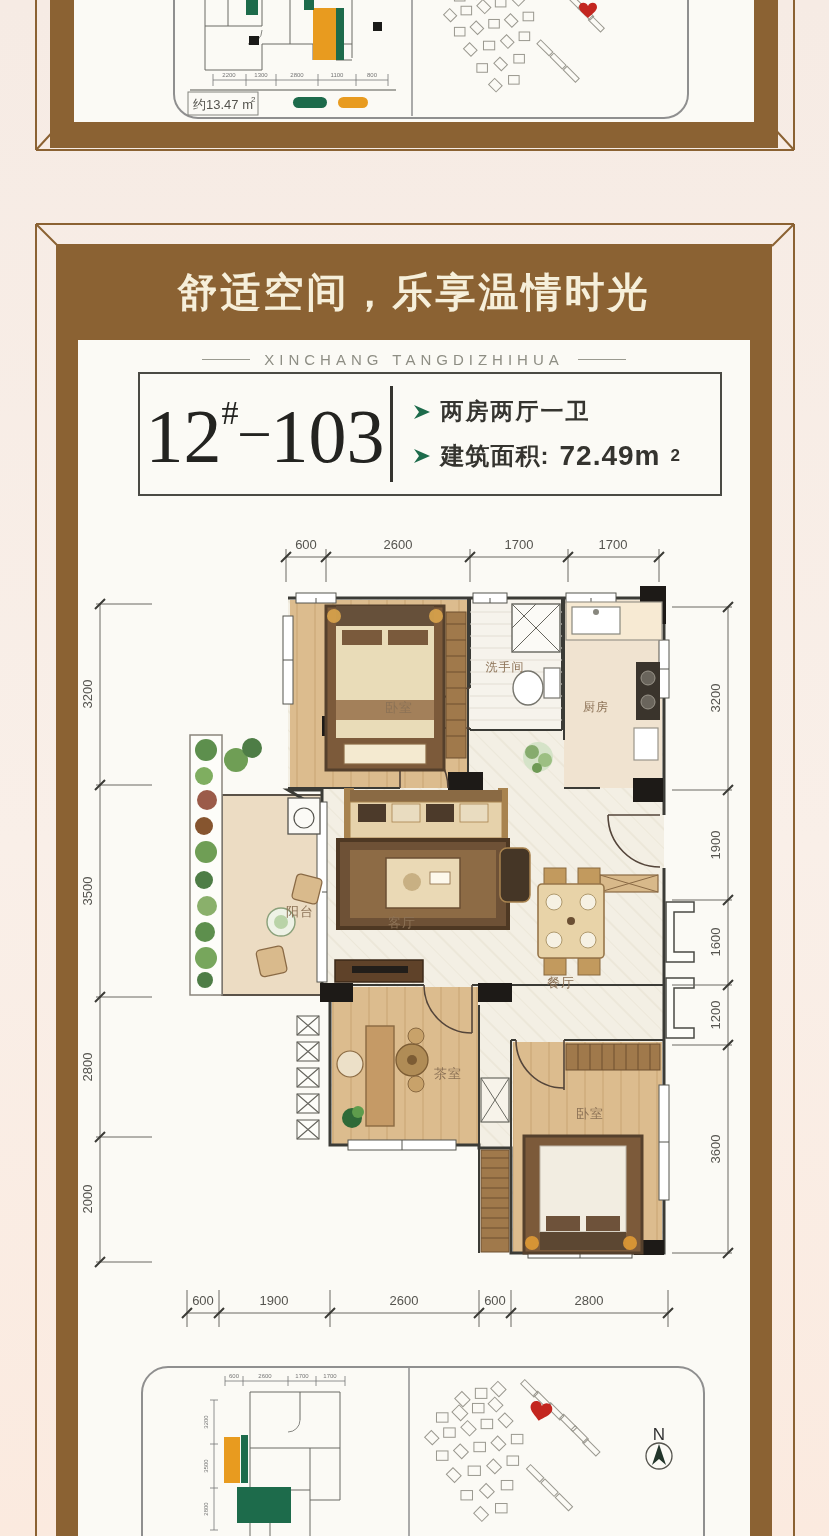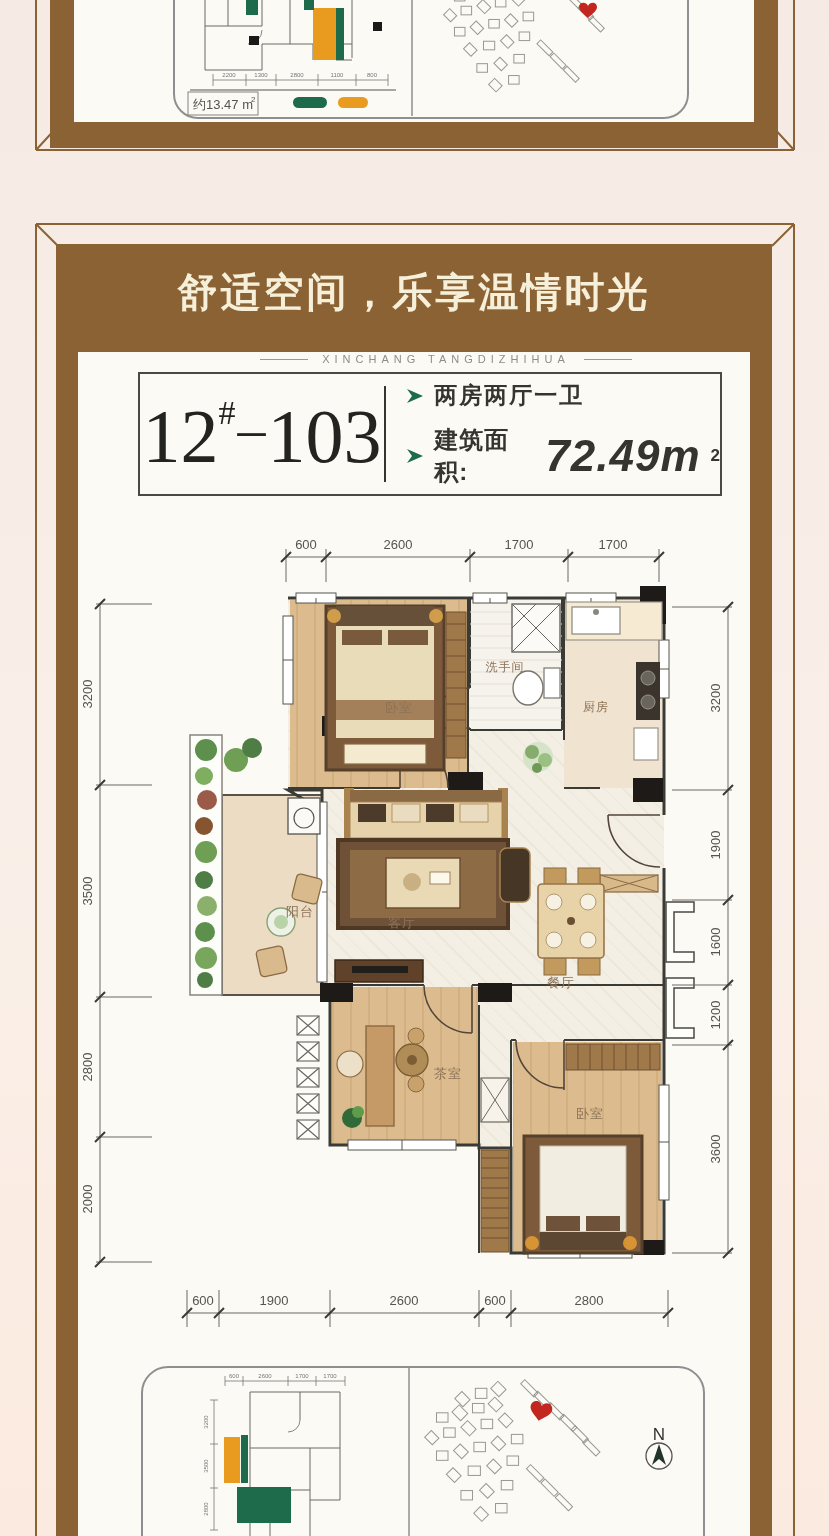--- a/index.html
+++ b/index.html
@@ -10,50 +10,50 @@
     -webkit-font-smoothing:antialiased;
   }
   .abs{position:absolute;}
   svg text{font-family:"Liberation Sans",sans-serif;}
   
   .frame path{stroke:var(--brown,#8b6233);stroke-width:2;fill:none;}
   .mat{background:var(--brown,#8b6233);}
   .panel-white{background:#fbfaf5;}
   
   .banner{
-    left:56px;top:244px;width:716px;height:108px;line-height:96px;
+    left:56px;top:244px;width:716px;height:96px;line-height:96px;
     text-align:center;color:#f6efda;font-size:40px;font-weight:bold;
     letter-spacing:3px;background:var(--brown,#8b6233);
   }
   
   .caption{
     left:78px;top:349px;width:672px;height:20px;display:flex;
     align-items:center;justify-content:center;gap:14px;
-    color:#8e8e84;font-size:11px;letter-spacing:5px;margin-left:32px;
+    color:#8e8e84;font-size:15px;letter-spacing:5px;
   }
   .caption .rule{width:48px;height:0;border-top:1.6px solid #9a9a90;}
   
   .titlebox{
     left:138px;top:372px;width:584px;height:124px;
     border:2px solid #4a4a44;box-sizing:border-box;
     display:flex;align-items:center;
   }
   .unitnum{
     width:250px;text-align:center;color:#232320;
     font-family:"Liberation Serif",serif;white-space:nowrap;
   }
   .unitnum .big{font-size:76px;line-height:1;}
   .unitnum .hash{font-size:34px;vertical-align:38px;}
   .unitnum .sep{font-size:56px;vertical-align:14px;padding:0 2px;}
   .vdiv{width:2.5px;height:96px;background:#35342f;}
   .specs{padding-left:20px;display:flex;flex-direction:column;gap:13px;}
   .specrow{display:flex;align-items:center;gap:10px;color:#35342f;}
   .specrow .zh{font-size:23px;letter-spacing:2px;font-weight:bold;}
   .specrow .lab{font-size:24px;letter-spacing:1px;font-weight:bold;}
-  .specrow .val{font-size:44px;font-weight:800;letter-spacing:1px;font-style:italic;}
+  .specrow .val{font-size:28px;font-weight:800;letter-spacing:1px;}
   .specrow sup{font-size:17px;font-weight:800;}
   .arrow{flex:0 0 auto;}
 </style>
 </head>
 <body>
 
 <svg class="abs frame" style="left:28px;top:0;" width="774" height="170" viewBox="0 0 774 170">
   <path d="M8,0 V150 M766,0 V150 M8,150 H766 M8,150 L30,126 M766,150 L744,126"></path>
 </svg>
 <div class="abs panel-white" style="left:74px;top:0;width:680px;height:122px;"></div>

